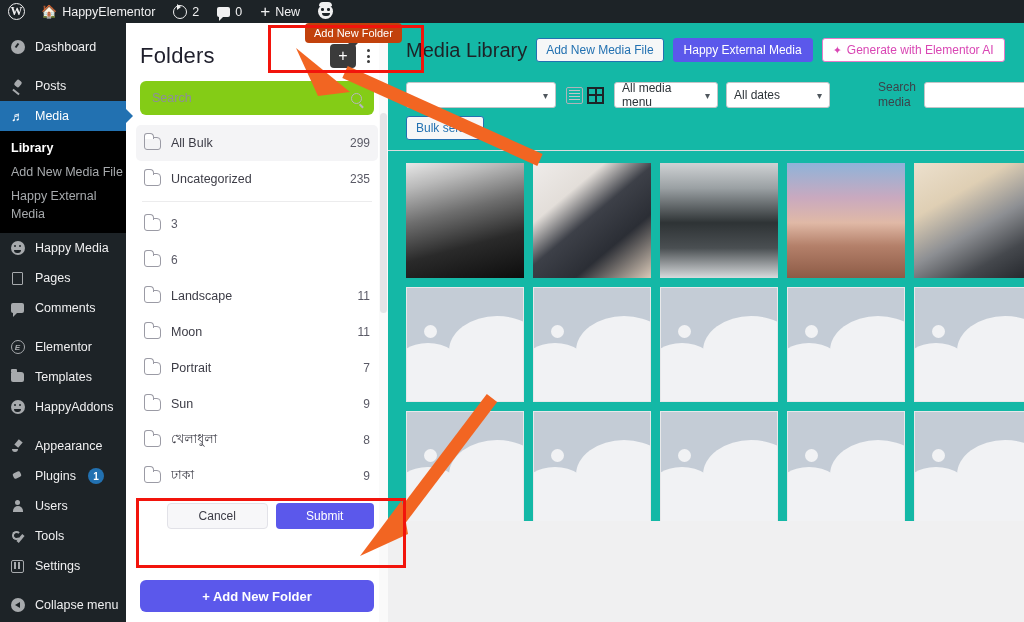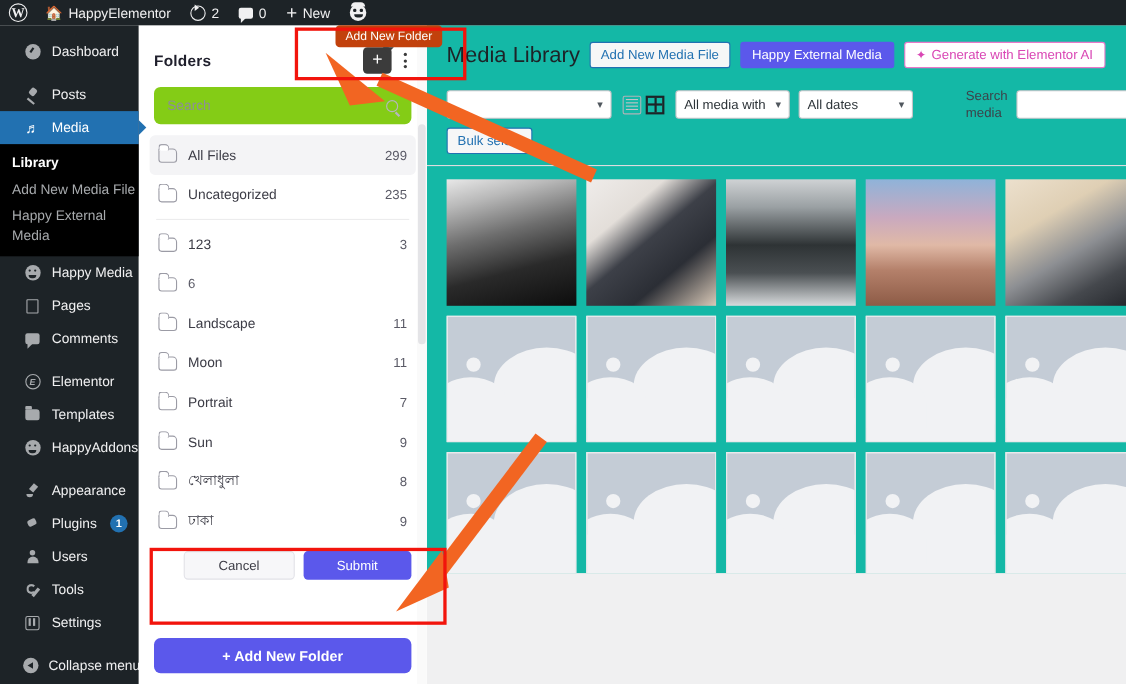--- a/index.html
+++ b/index.html
@@ -56,21 +56,21 @@
   }
   .happy-face .hat { position: absolute; top: -2px; left: 1px; width: 13px; height: 4px; background: #f0f0f1; border-radius: 6px 6px 0 0; }
 
   
   .wpsidebar {
     position: absolute; top: 23px; left: 0; width: 126px; height: 599px;
     background: #1d2327; z-index: 35; color: #f0f0f1; font-size: 12.5px;
   }
   .menu-item {
     display: flex; align-items: center; gap: 9px;
-    height: 30px; padding-left: 21px; position: relative; white-space: nowrap;
+    height: 30px; padding-left: 9px; position: relative; white-space: nowrap;
   }
   .menu-item .mi-icon { width: 17px; display: flex; align-items: center; justify-content: center; font-size: 13px; color: #a7aaad; }
   .menu-item.current { background: #2271b1; color: #fff; }
   .menu-item.current .mi-icon { color: #fff; }
   .menu-item.current::after {
     content: ""; position: absolute; right: -7px; top: 50%; transform: translateY(-50%);
     border-left: 7px solid #2271b1; border-top: 7px solid transparent; border-bottom: 7px solid transparent;
   }
   .menu-sep { height: 9px; }
   .submenu { background: #000; padding: 5px 0 7px 0; }
@@ -113,21 +113,21 @@
   .ico-happy { width:14px;height:14px;border-radius:50%;background:#a7aaad;position:relative;}
   .ico-happy::before{content:"";position:absolute;top:4px;left:3px;width:2px;height:2px;border-radius:50%;background:#1d2327;box-shadow:5px 0 0 #1d2327;}
   .ico-happy::after{content:"";position:absolute;bottom:2.5px;left:3.5px;width:7px;height:3px;border-radius:0 0 7px 7px;background:#1d2327;}
 
   
   .folders-panel {
     position: absolute; top: 23px; left: 126px; width: 262px; height: 599px;
     background: #fff; z-index: 20;
   }
   .folders-head { display: flex; align-items: center; padding: 20px 14px 12px 14px; }
-  .folders-title { font-size: 14px; font-weight: bold; color: #1f1f2c; letter-spacing: .2px; }
+  .folders-title { font-size: 22px; font-weight: normal; color: #1f1f2c; letter-spacing: .2px; }
   .folders-head-actions { margin-left: auto; display: flex; align-items: center; gap: 6px; }
   .add-folder-btn {
     width: 26px; height: 24px; background: #3b3b3b; border-radius: 4px;
     color: #fff; font-size: 16px; display: flex; align-items: center; justify-content: center; cursor: pointer;
   }
   .kebab { width: 12px; display: flex; flex-direction: column; align-items: center; gap: 2.5px; cursor: pointer; }
   .kebab span { width: 3px; height: 3px; border-radius: 50%; background: #3b3b3b; }
   .tooltip {
     position: absolute; top: 23px; left: 305px; background: #c2410c; color: #fff;
     font-size: 11px; padding: 4px 9px; border-radius: 4px; white-space: nowrap; z-index: 45;
@@ -449,35 +449,34 @@
 
     <div class="folder-search">
       <input type="text" value="" placeholder="Search" style="">
       <span class="mag"></span>
     </div>
 
     <div class="folder-list">
 
       <div class="folder-row selected">
         <span class="folder-glyph"></span>
-        <span class="fname">All Files</span>
+        <span class="fname">All Bulk</span>
         <span class="fcount">299</span>
       </div>
 
       <div class="folder-row">
         <span class="folder-glyph"></span>
         <span class="fname">Uncategorized</span>
         <span class="fcount">235</span>
       </div>
 
       <div class="folder-divider"></div>
 
       <div class="folder-row">
         <span class="folder-glyph"></span>
-        <span class="fname">123</span>
         <span class="fcount">3</span>
       </div>
       <div class="folder-row">
         <span class="folder-glyph"></span>
         <span class="fcount">6</span>
       </div>
       <div class="folder-row">
         <span class="folder-glyph"></span>
         <span class="fname">Landscape</span>
         <span class="fcount">11</span>
@@ -546,21 +545,21 @@
           <div class="vt-list">
               <i></i>
               <i></i>
               <i></i>
               <i></i>
             </div>
           <div class="vt-grid"></div>
         </div>
 
         <div class="sel-box" style="min-width:104px">
-          <span>All media with</span>
+          <span>All media menu</span>
           <span class="chev">▾</span>
         </div>
 
         <div class="sel-box" style="min-width:104px">
           <span>All dates</span>
           <span class="chev">▾</span>
         </div>
 
         <div class="search-media-label">Search media</div>
         <input class="search-media-input" type="text" value="" style="">

